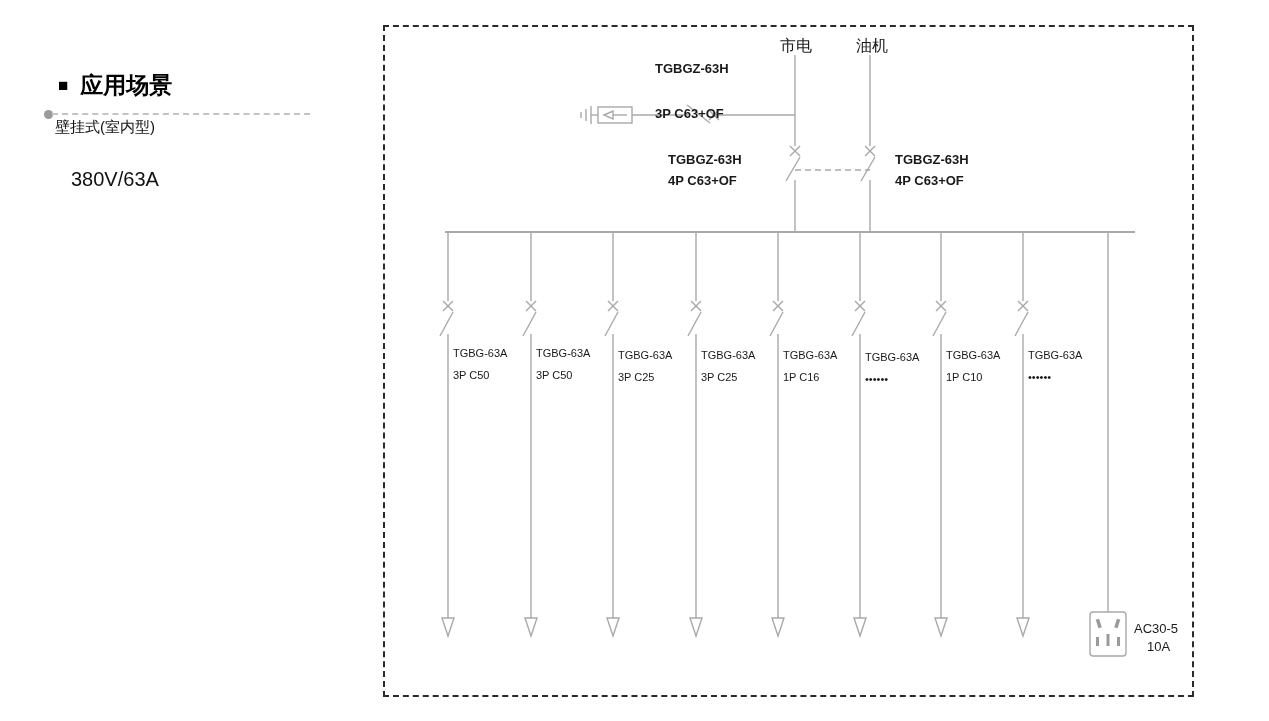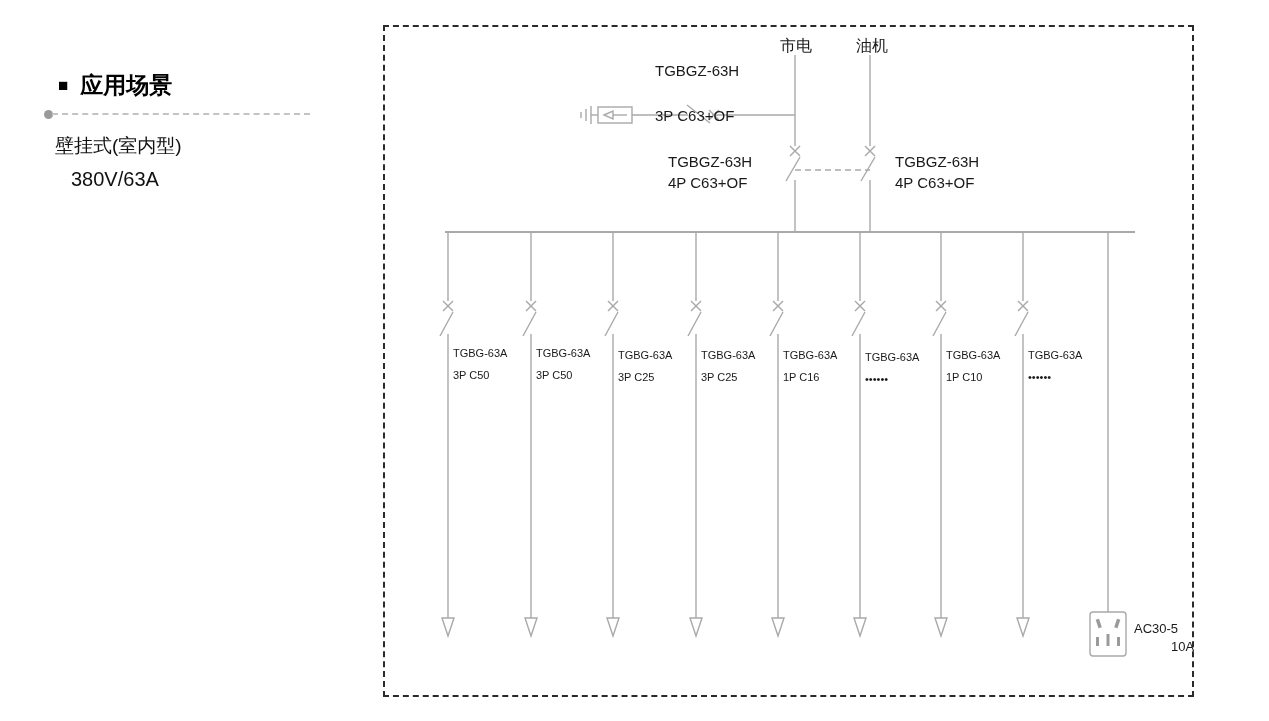--- a/index.html
+++ b/index.html
@@ -5,26 +5,26 @@
   html,body { margin:0; padding:0; background:#ffffff; }
   .canvas {
     position:relative; width:1269px; height:721px; background:#ffffff;
     font-family:"Liberation Sans", sans-serif; overflow:hidden;
   }
   .lbl { position:absolute; color:#1a1a1a; white-space:nowrap; line-height:1.15; }
   .title { left:58px; top:72px; font-size:23px; font-weight:bold; color:#000; }
   .title .bullet { font-size:17px; margin-right:12px; vertical-align:2px; }
   .rule { position:absolute; left:52px; top:113px; width:258px; border-top:2px dashed #c3c3c3; }
   .rule-dot { position:absolute; left:44px; top:110px; width:9px; height:9px; border-radius:50%; background:#9a9a9a; }
-  .subtitle1 { left:55px; top:135px; font-size:19px; color:#111; }
+  .subtitle1 { left:55px; top:118px; font-size:15px; color:#111; }
   .subtitle2 { left:71px; top:168px; font-size:20px; color:#111; }
   .diagram-border { position:absolute; left:383px; top:25px; width:811px; height:672px; border:2px dashed #2a2a2a; box-sizing:border-box; }
   svg.wires { position:absolute; left:0; top:0; }
   .src { font-size:16px; }
-  .comp { font-size:15px; }
+  .comp { font-size:13px;font-weight:bold; }
   .feeder-lbl { font-size:11px; }
   .feeder-lbl .spec { display:block; margin-top:9px; }
   .socket-lbl { font-size:13px;text-align:right; }
 </style>
 </head>
 <body>
 
 <div class="canvas">
 
   <div class="lbl title">
@@ -229,15 +229,15 @@
   <div class="lbl feeder-lbl" style="left:946px; top:349px;">
     <span>TGBG-63A</span>
     <span class="spec">1P C10</span>
   </div>
   <div class="lbl feeder-lbl" style="left:1028px; top:349px;">
     <span>TGBG-63A</span>
     <span class="spec">••••••</span>
   </div>
 
   <div class="lbl socket-lbl" style="left:1134px; top:622px;">AC30-5</div>
-  <div class="lbl socket-lbl" style="left:1171px; top:640px;">10A</div>
+  <div class="lbl socket-lbl" style="left:1147px; top:640px;">10A</div>
 
 </div>
 
 </body></html>

